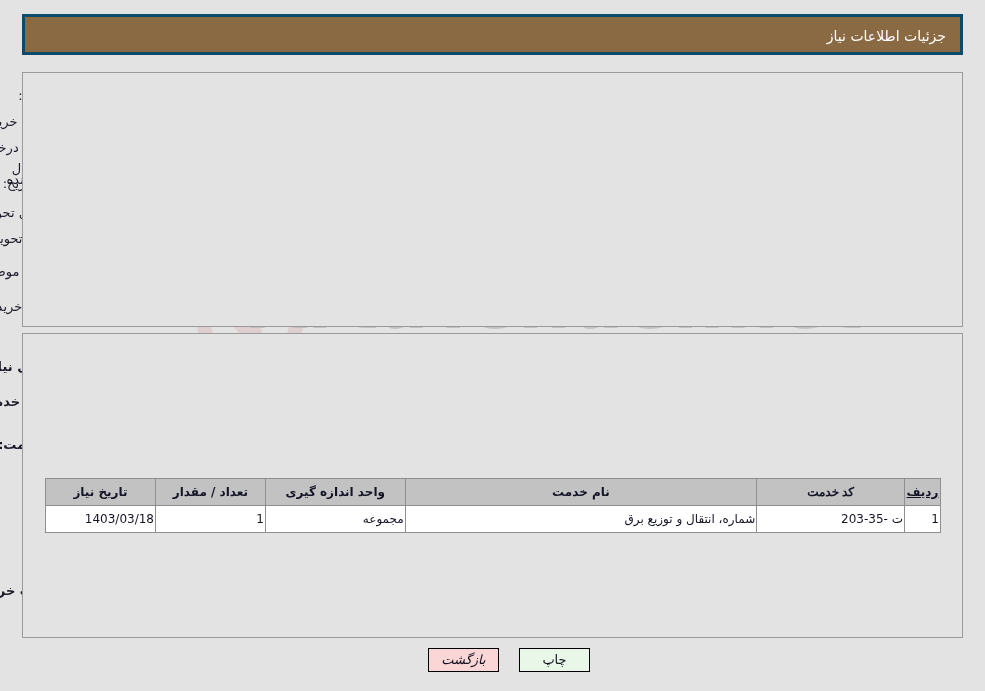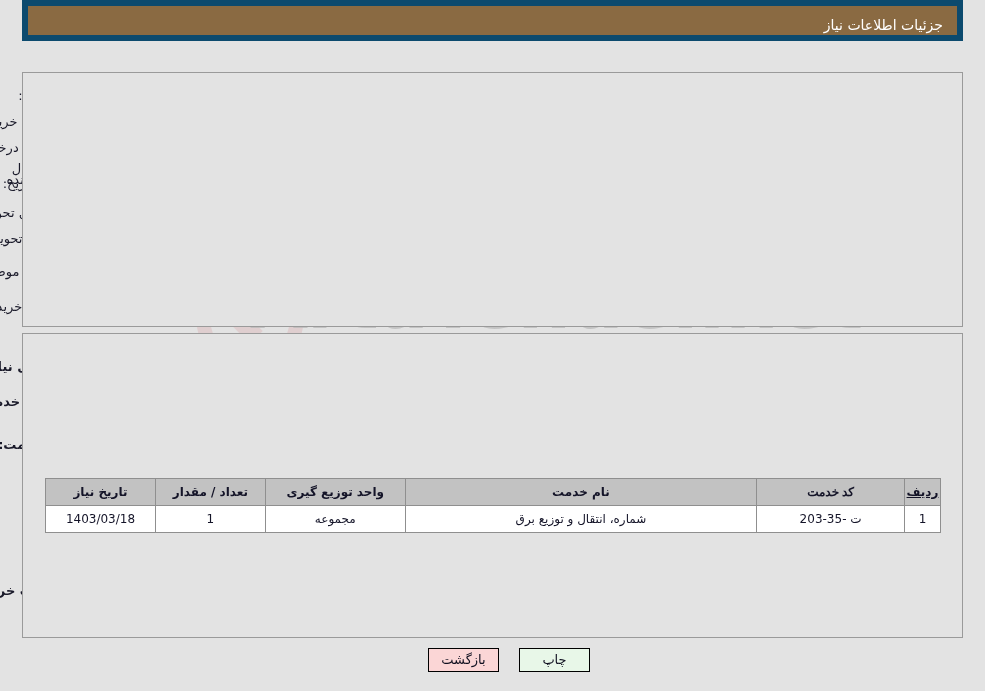--- a/index.html
+++ b/index.html
@@ -38,24 +38,24 @@
     letter-spacing: -1px;
     color: #b9b9b9;
     opacity: 0.75;
     direction: ltr;
     white-space: nowrap;
   }
 
   
   .titlebar {
     position: absolute;
-    left: 22px; top: 0;
+    left: 22px; top: 14px;
     width: 941px; height: 41px;
     background: #8a6a42;
-    border: 6px solid #0c4a6e;
+    border: 3px solid #0c4a6e;
     color: #ffffff;
     z-index: 10;
   }
   .titlebar .t {
     position: absolute;
     right: 14px; top: 11px;
     font-size: 14px;
     color: #ffffff;
   }
 
@@ -154,38 +154,38 @@
     border: 1px solid #8f8f8f;
     height: 27px;
     font-weight: bold;
     color: #141428;
     font-size: 12px;
   }
   .tbl td {
     background: #ffffff;
     border: 1px solid #8f8f8f;
     height: 27px;
-    text-align: center;
+    text-align: right;
     color: #141428;
     font-size: 12px;
   }
 
   
   .btn {
     position: absolute;
     border: 1px solid #000000;
     font-size: 13px;
     text-align: center;
     line-height: 22px;
     height: 24px;
     cursor: pointer;
     color: #101020;
   }
   #btn-print  { left: 519px; top: 648px; width: 71px; background: #e8f7e8; }
-  #btn-back   { left: 428px; top: 648px; width: 71px; background: #fbd6d6; }
+  #btn-back   { left: 428px; top: 648px; width: 71px; background: #fbd6d6; font-style: italic; }
 </style>
 </head>
 <body>
 
 <div id="root">
 
   <div class="watermark">
     <svg class="wm-shield" viewBox="0 0 100 120">
       <path d="M50 4 L94 22 L94 62 C94 92 72 110 50 116 C28 110 6 92 6 62 L6 22 Z" fill="none" stroke="#d9a0a4" stroke-width="13"></path>
       <path d="M34 48 L62 76 L50 88 L22 60 Z" fill="#d9a0a4"></path>
@@ -256,21 +256,21 @@
 
   <div class="lbl b" style="right:907px;top:437px;">گروه خدمت:</div>
   <div class="fld rightal" style="left:172px;top:431px;width:672px;height:21px;">تامین برق، گاز، بخار و تهویه هوا</div>
 
   <table class="tbl">
     <thead>
       <tr>
         <th style="width:36px;text-decoration:underline;">ردیف</th>
         <th style="width:148px;font-family:Liberation Serif, serif;">کد خدمت</th>
         <th style="width:352px;">نام خدمت</th>
-        <th style="width:140px;">واحد توزیع گیری</th>
+        <th style="width:140px;">واحد اندازه گیری</th>
         <th style="width:110px;">تعداد / مقدار</th>
         <th style="width:110px;">تاریخ نیاز</th>
       </tr>
     </thead>
     <tbody>
       <tr>
         <td>1</td>
         <td>ت -35-203</td>
         <td>شماره، انتقال و توزیع برق</td>
         <td>مجموعه</td>

